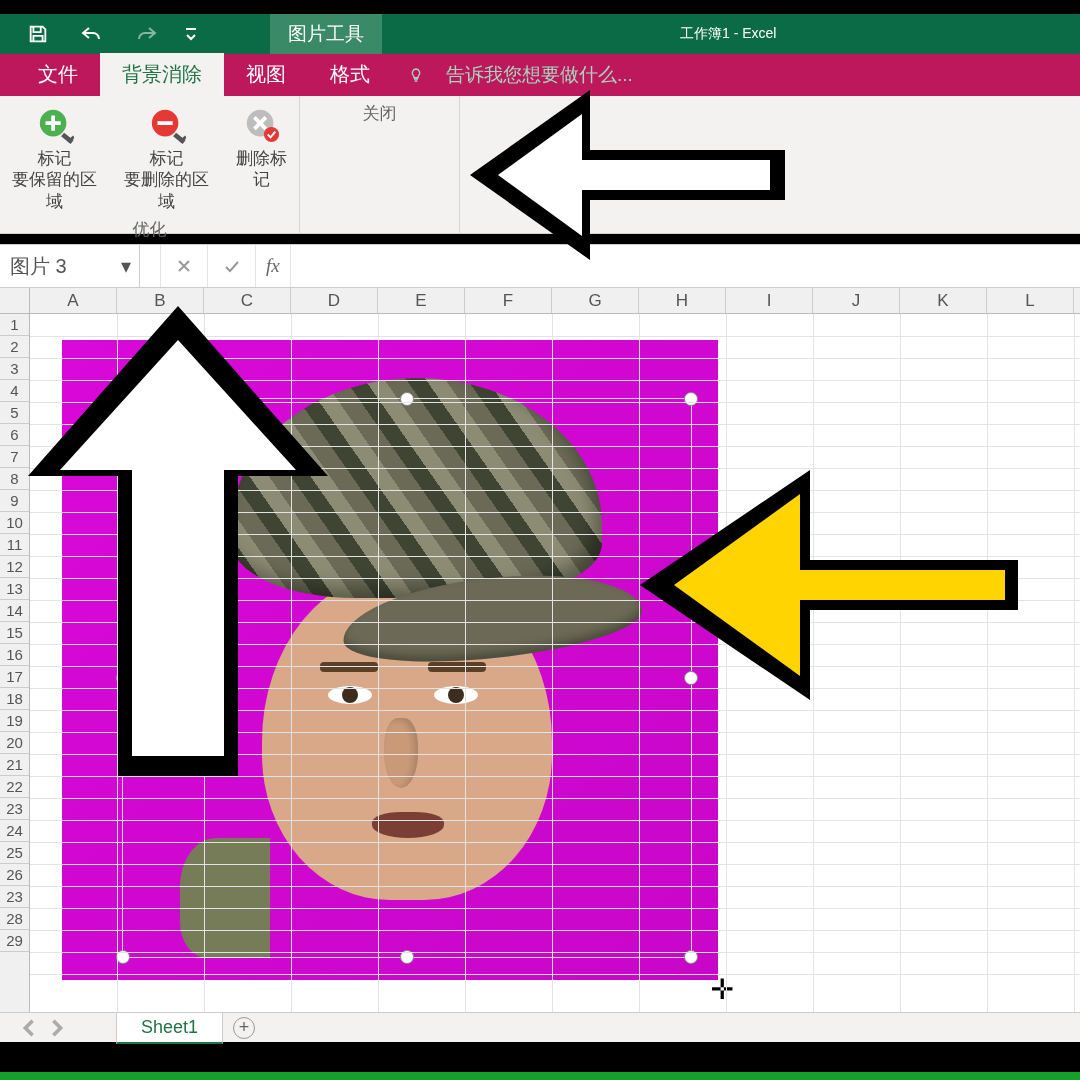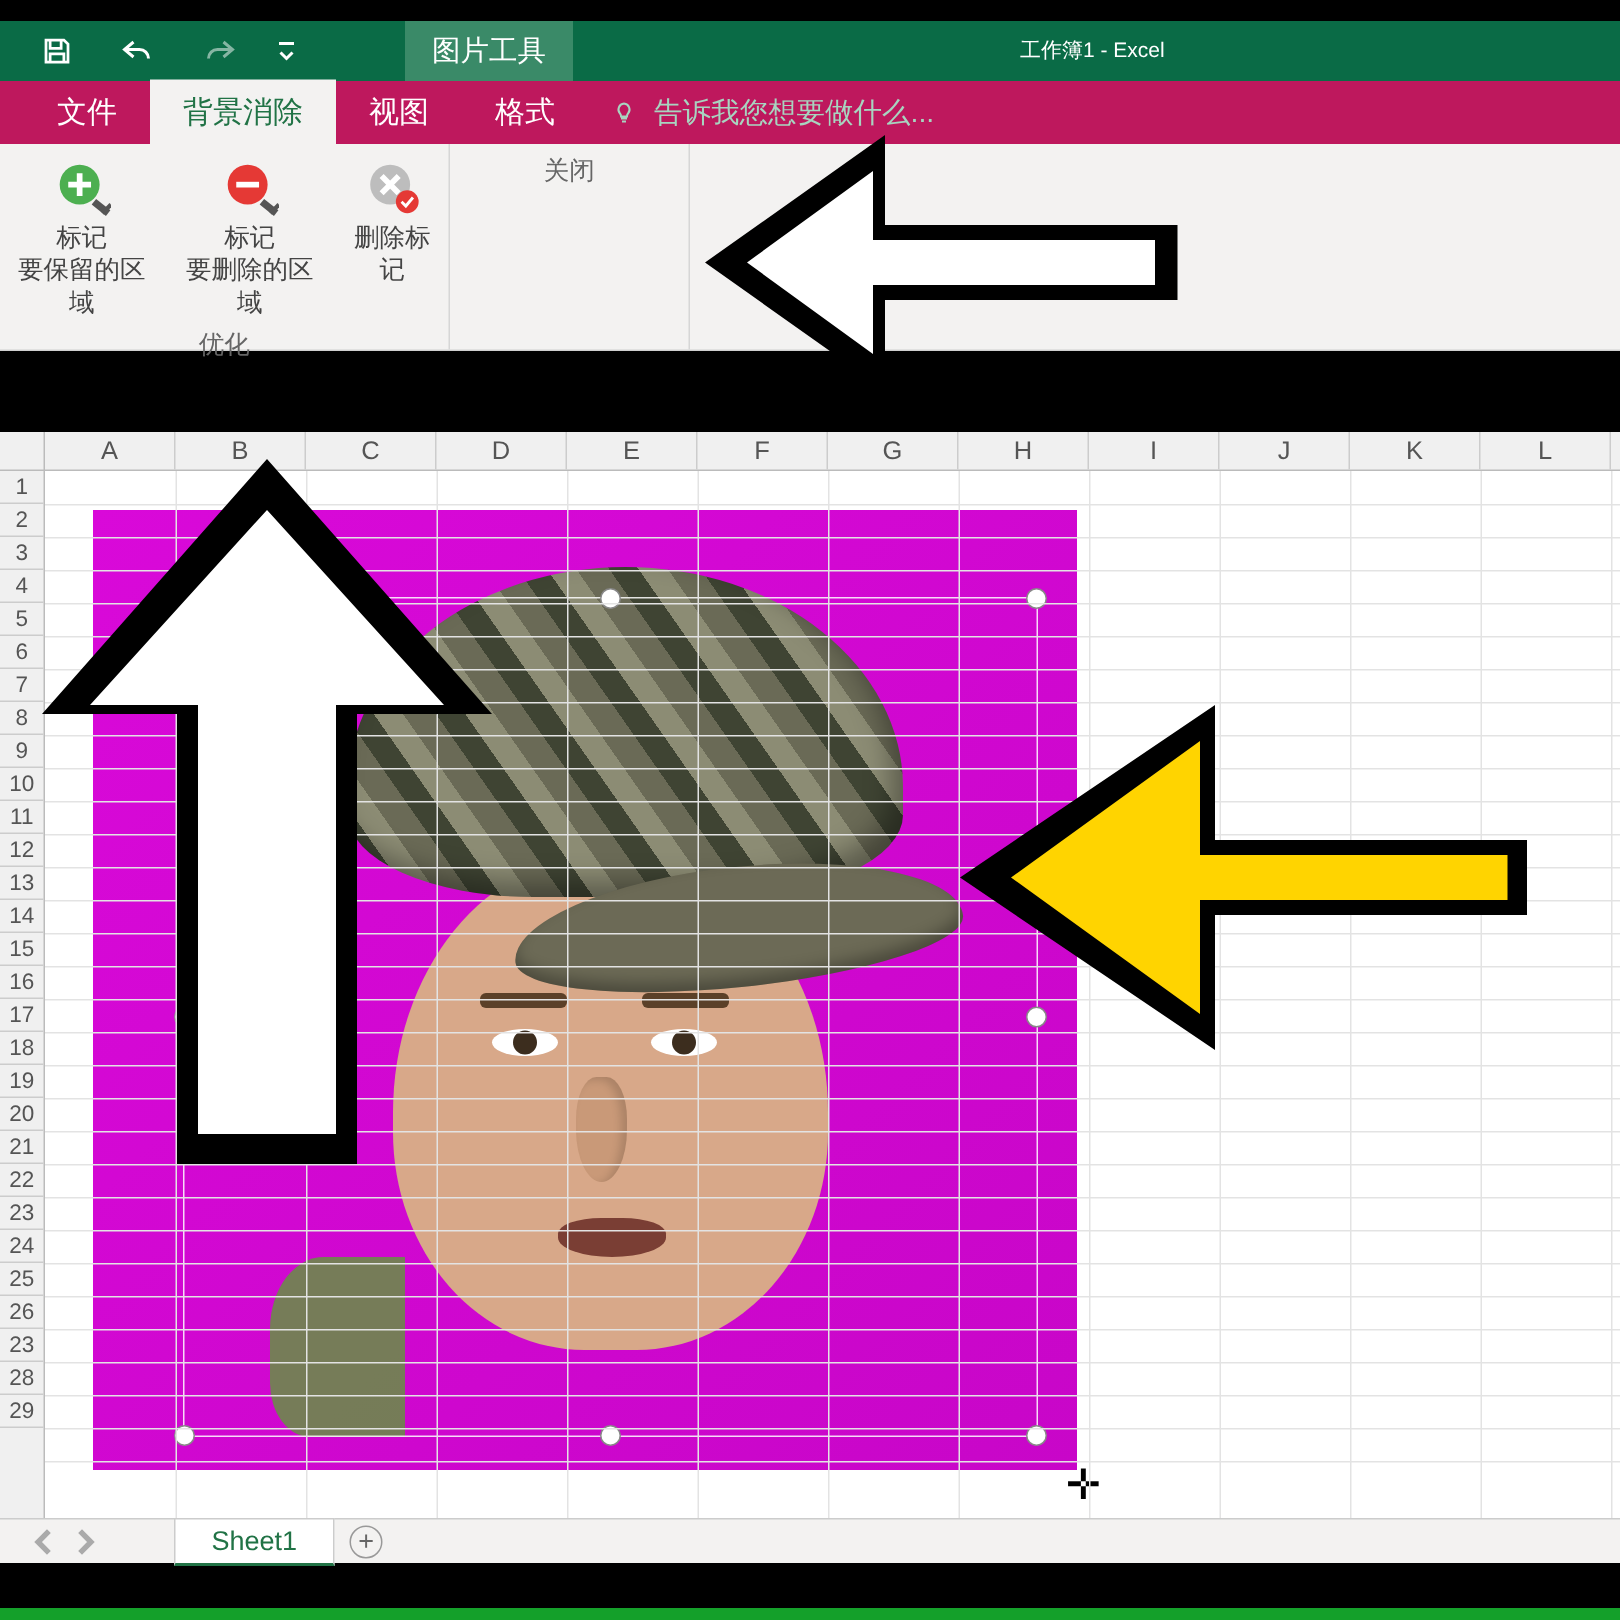--- a/index.html
+++ b/index.html
@@ -9,21 +9,21 @@
 .titlebar { position:absolute; top:14px; left:0; right:0; height:40px; background:#0a6b46; display:flex; align-items:center; color:#fff; }
 .qat { display:flex; align-items:center; gap:18px; padding-left:20px; }
 .qat-btn { width:36px; height:30px; display:flex; align-items:center; justify-content:center; color:#fff; }
 .qat-btn svg { stroke:#fff; fill:none; stroke-width:2; }
 .title-text { position:absolute; left:50%; transform:translateX(140px); font-size:14px; color:#fff; }
 .context-tab { position:absolute; left:270px; top:0; height:40px; padding:0 18px; background:#3a8a68; color:#fff; display:flex; align-items:center; font-size:19px; }
 
 .tabs { position:absolute; top:54px; left:0; right:0; height:42px; background:#be185d; display:flex; align-items:flex-end; padding-left:16px; }
 .tab { padding:8px 22px; color:#fff; font-size:20px; }
 .tab.active { background:#f3f2f1; color:#217346; }
-.tell-me { display:flex; align-items:center; gap:12px; color:#a8d4c0; padding:8px 16px; font-size:19px; }
+.tell-me { display:flex; align-items:center; gap:22px; color:#a8d4c0; padding:8px 16px; font-size:19px; }
 .tell-me svg { width:16px; height:16px; }
 
 .ribbon { position:absolute; top:96px; left:0; right:0; height:138px; background:#f3f2f1; border-bottom:1px solid #d0d0d0; display:flex; }
 .rgroup { display:flex; flex-direction:column; align-items:center; border-right:1px solid #d6d6d6; padding:4px 8px 16px; }
 .rgroup-items { display:flex; gap:4px; flex:1; }
 .rgroup-label { font-size:17px; color:#666; text-align:center; padding:2px 0; }
 .rbtn { display:flex; flex-direction:column; align-items:center; justify-content:flex-start; padding:4px 6px; min-width:74px; font-size:17px; color:#444; text-align:center; line-height:1.25; }
 .rbtn .ico { width:42px; height:42px; display:flex; align-items:center; justify-content:center; margin-bottom:2px; }
 
 .formula-row { position:absolute; top:244px; left:0; right:0; height:44px; background:#fff; border-top:1px solid #ccc; border-bottom:1px solid #ccc; display:flex; align-items:center; }
@@ -160,20 +160,38 @@
         </div>
       </div>
       <div class="rgroup-label">优化</div>
     </div>
 
     <div class="rgroup" style="width:160px">
       <div class="rgroup-label">关闭</div>
     </div>
   </div>
 
+  <div class="formula-row">
+    <div class="namebox">
+      <span>图片 3</span>
+      <span class="dd">▾</span>
+    </div>
+    <div class="fbtn" style="margin-left:20px;border-left:1px solid #e4e4e4">
+      <svg width="16" height="16" viewBox="0 0 16 16" stroke="#999" stroke-width="2">
+          <path d="M3 3l10 10M13 3 3 13"></path>
+        </svg>
+    </div>
+    <div class="fbtn">
+      <svg width="18" height="16" viewBox="0 0 18 16" stroke="#999" stroke-width="2" fill="none">
+          <path d="M3 9l4 4L15 4"></path>
+        </svg>
+    </div>
+    <div class="fx">fx</div>
+    <div style="flex:1;height:100%;border-left:1px solid #e4e4e4"></div>
+  </div>
 
   <div class="sheet-area">
     <div class="corner"></div>
     <div class="col-headers">
         <div class="col-h">A</div>
         <div class="col-h">B</div>
         <div class="col-h">C</div>
         <div class="col-h">D</div>
         <div class="col-h">E</div>
         <div class="col-h">F</div>

